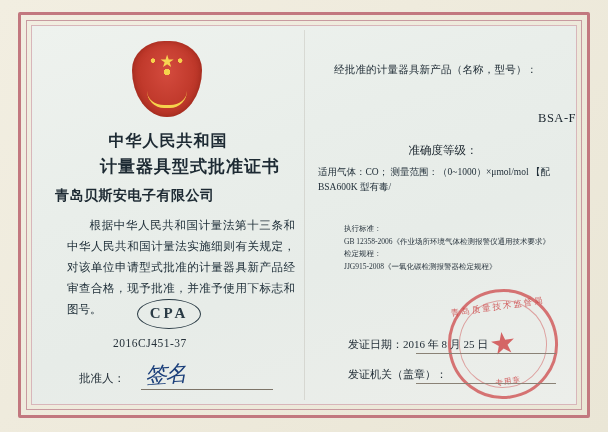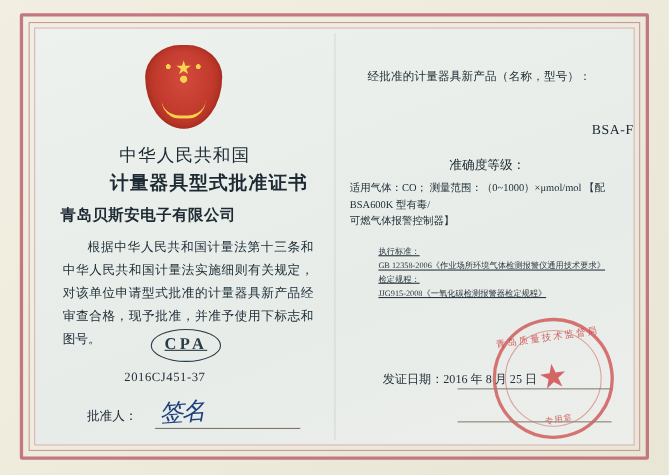--- a/index.html
+++ b/index.html
@@ -106,21 +106,21 @@
     line-height: 1;
   }
   .title-cn {
     position: absolute;
     left: 0;
     top: 104px;
     width: 270px;
     text-align: center;
     font-family: "Liberation Serif", serif;
     font-size: 16px;
-    font-weight: normal;
+    font-weight: bold;
     color: #1d2a33;
     letter-spacing: 1px;
   }
   .title-cn2 {
     position: absolute;
     left: 0;
     top: 128px;
     width: 314px;
     text-align: center;
     font-family: "Liberation Serif", serif;
@@ -134,21 +134,21 @@
     left: 22px;
     top: 160px;
     font-family: "Liberation Serif", serif;
     font-size: 14px;
     font-weight: bold;
     color: #1d2a33;
     letter-spacing: 0.5px;
   }
   .body-text {
     position: absolute;
-    left: 24px;
+    left: 34px;
     top: 188px;
     width: 228px;
     font-family: Liberation Serif, serif;
     font-size: 11.5px;
     line-height: 21px;
     color: #20303a;
     text-align: justify;
   }
   .body-text .indent { display: inline-block; width: 22px; }
   .cpa-mark {
@@ -159,21 +159,20 @@
     height: 28px;
     border: 1.6px solid #2a3b45;
     border-radius: 50%;
     font-family: "Liberation Serif", serif;
     font-size: 15px;
     font-weight: bold;
     letter-spacing: 3px;
     color: #2a3b45;
     text-align: center;
     line-height: 27px;
-    text-decoration: underline;
   }
   .cert-no {
     position: absolute;
     left: 80px;
     top: 310px;
     font-family: "Liberation Serif", serif;
     font-size: 11.5px;
     color: #243039;
     letter-spacing: 0.5px;
   }
@@ -267,21 +266,20 @@
   }
   .r-std {
     position: absolute;
     left: 34px;
     top: 196px;
     width: 230px;
     font-family: "Liberation Serif", serif;
     font-size: 7.5px;
     line-height: 12.5px;
     color: #2b3740;
-    text-decoration: underline;
   }
   .r-date {
     position: absolute;
     left: 38px;
     top: 310px;
     font-family: "Liberation Serif", serif;
     font-size: 11px;
     color: #243039;
   }
   .r-org {
@@ -372,30 +370,30 @@
     <div class="signature">签名</div>
     <div class="sig-underline"></div>
   </div>
 
   <div class="right">
     <div class="r-head">经批准的计量器具新产品（名称，型号）：</div>
     <div class="r-model">BSA-F</div>
     <div class="r-spec-title">准确度等级：</div>
     <div class="r-spec">
       <div>适用气体：CO；  测量范围：（0~1000）×μmol/mol 【配 BSA600K 型有毒/</div>
-      <div>可燃气体报警控制器】</div>
     </div>
     <div class="r-std">
       <div>执行标准：</div>
       <div>GB 12358-2006《作业场所环境气体检测报警仪通用技术要求》</div>
       <div>检定规程：</div>
       <div>JJG915-2008《一氧化碳检测报警器检定规程》</div>
     </div>
     <div class="seal">
       <div class="seal-text-top">青岛质量技术监督局</div>
       <div class="seal-star">★</div>
       <div class="seal-text-bottom">专用章</div>
     </div>
     <div class="r-date"><span>发证日期：</span><span>2016 年 8 月 25 日</span></div>
     <div class="r-date-line"></div>
+    <div class="r-org">发证机关（盖章）：</div>
     <div class="r-org-line"></div>
   </div>
 </div>
 
 </body></html>

